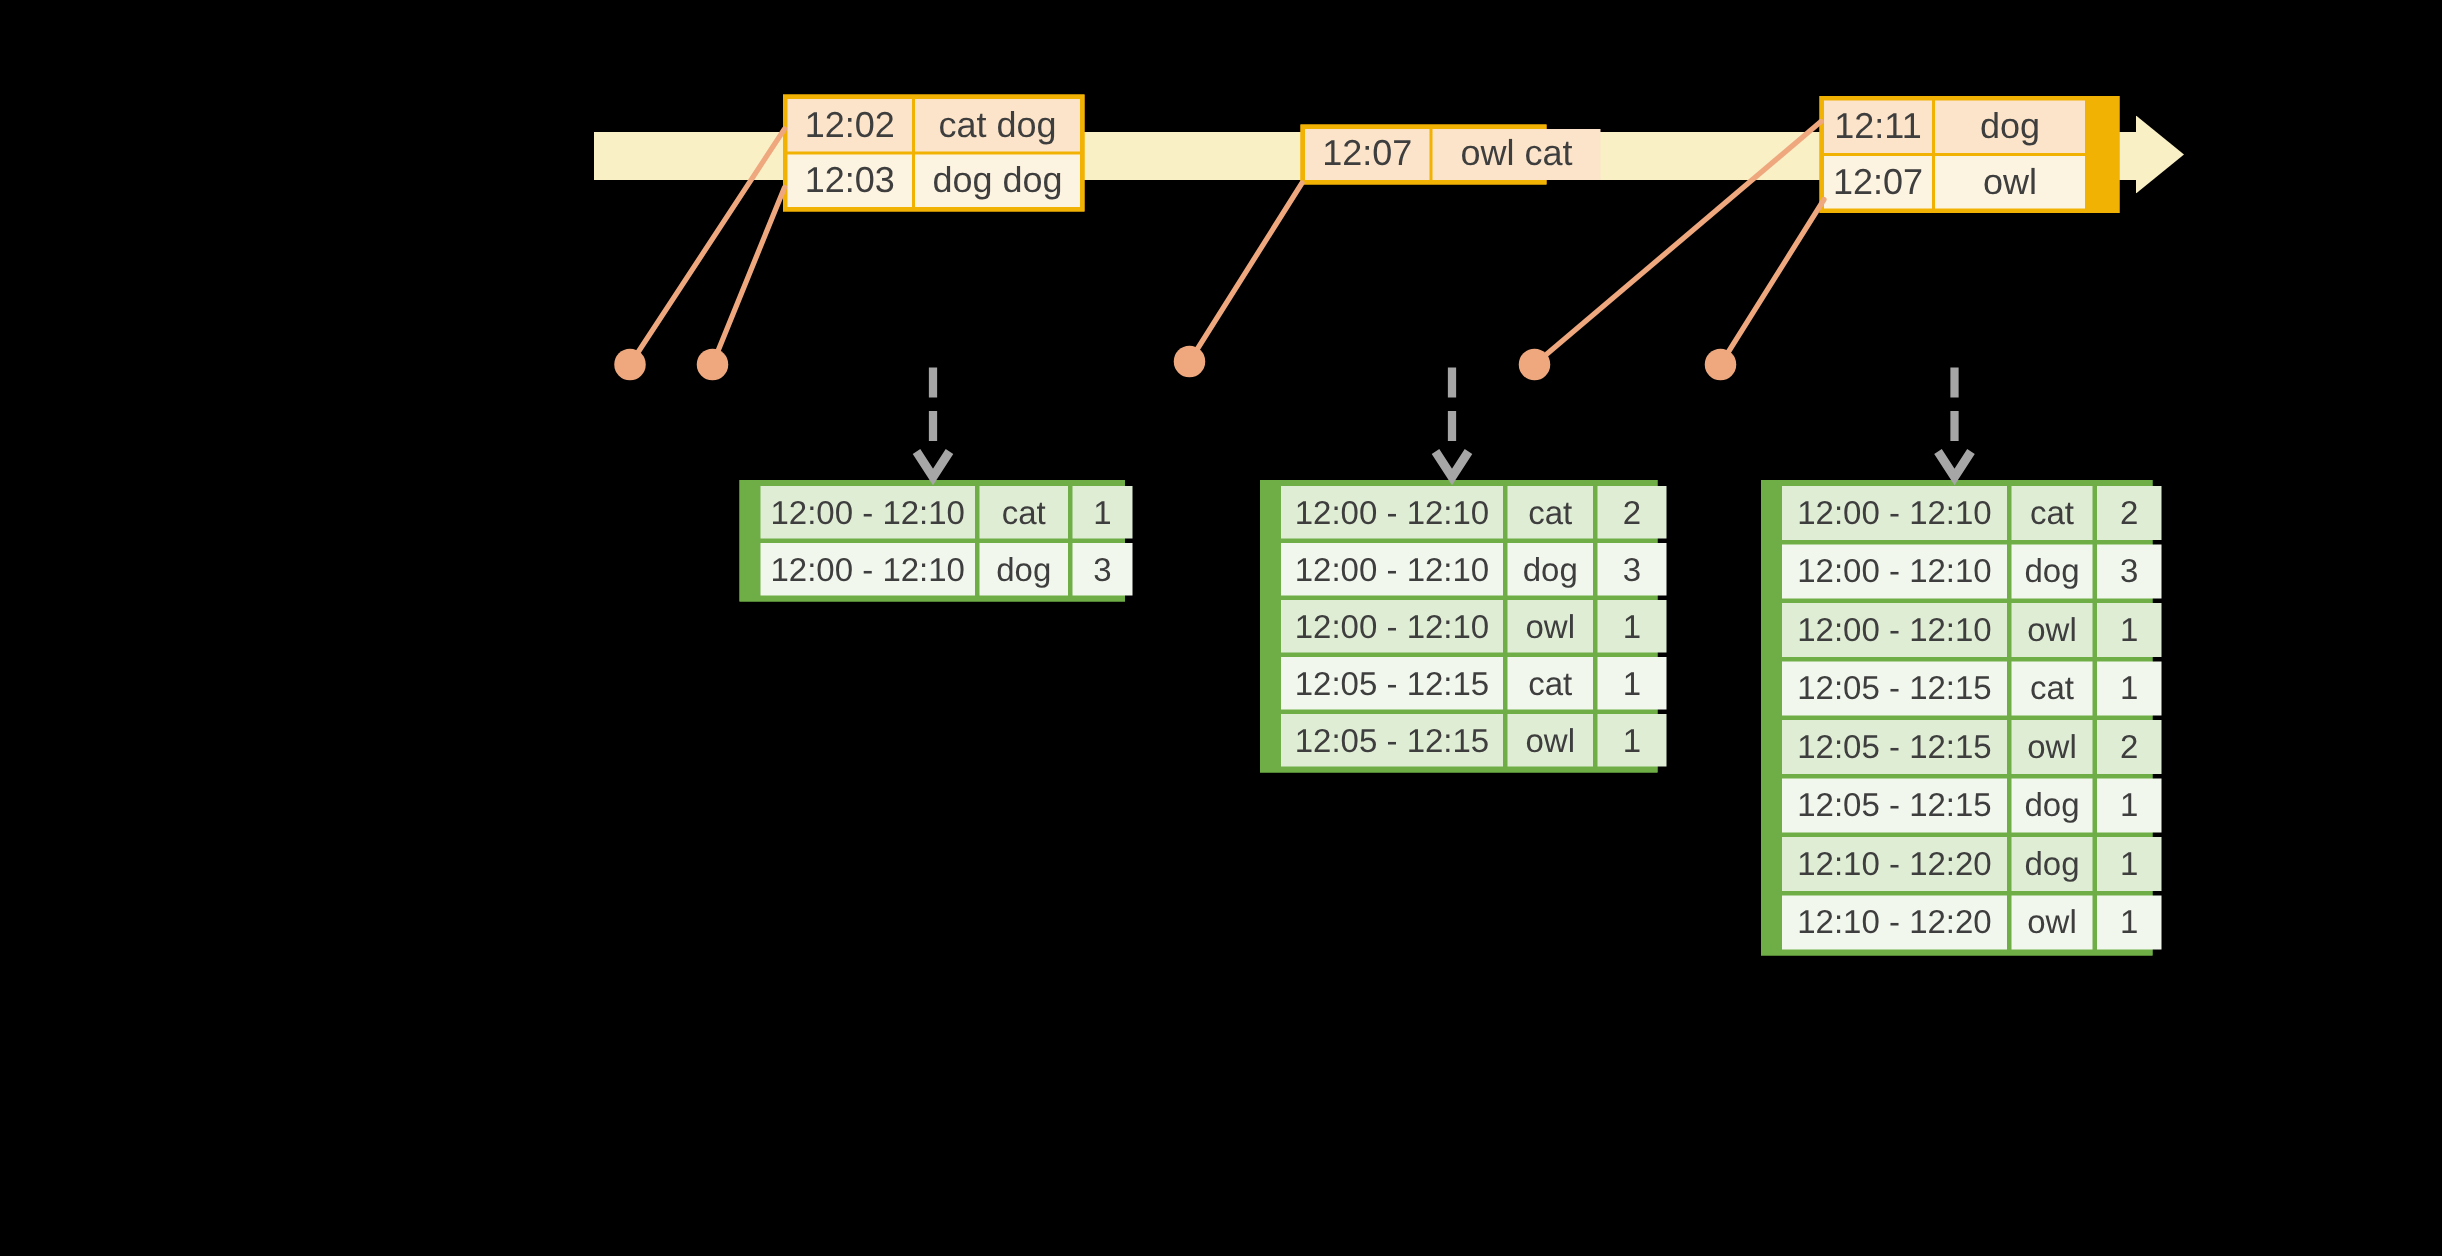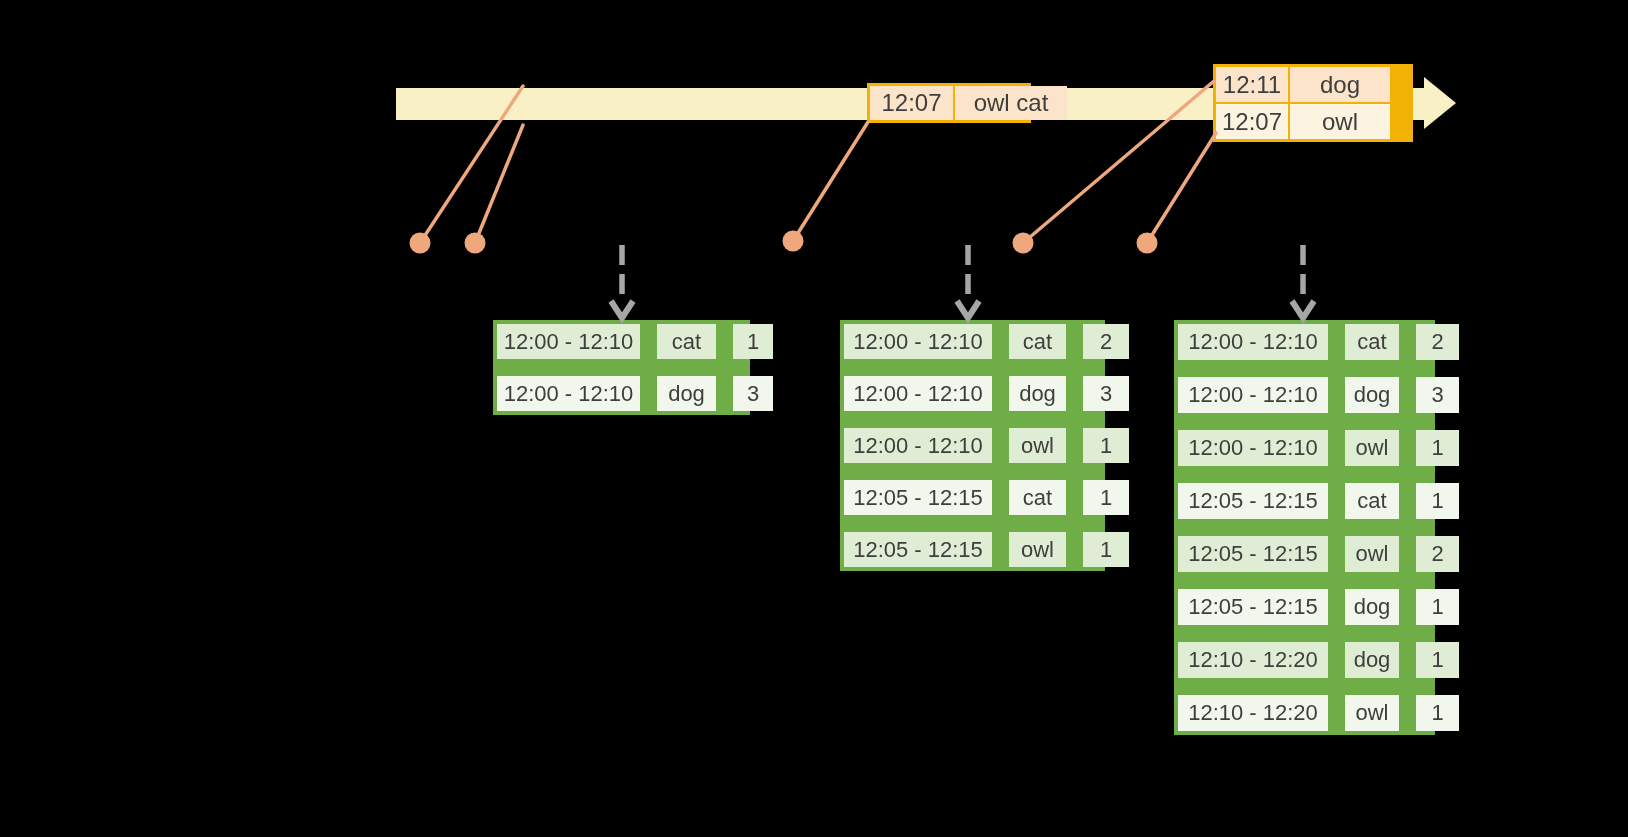--- a/index.html
+++ b/index.html
@@ -28,41 +28,47 @@
   
   .etable{border:3px solid var(--event-border); background:var(--event-border);
         gap:2px; font-size:24px;}
   .etable .cell.dark{background:var(--event-row-dark);}
   .etable .cell.light{background:var(--event-row-light);}
   .et-a{left:522px; top:63px;  width:201px; grid-template-columns:83px 110px; grid-auto-rows:35px;}
   .et-b{left:867px; top:83px;  width:164px; grid-template-columns:83px 112px; grid-auto-rows:34px;text-align:right;}
   .et-c{left:1213px; top:64px; width:200px; grid-template-columns:72px 100px; grid-auto-rows:35px;}
   
   .gtable{border:4px solid var(--result-border); background:var(--result-border);
-        gap:17px; font-size:22px;}
+        gap:3px; font-size:22px;padding-left:10px;}
   .gtable .cell.dark{background:var(--result-row-dark);}
   .gtable .cell.light{background:var(--result-row-light);}
   .rt-1{left:493px;  top:320px; width:257px; grid-template-columns:143px 59px 40px; grid-auto-rows:35px;}
   .rt-2{left:840px;  top:320px; width:265px; grid-template-columns:148px 57px 46px; grid-auto-rows:35px;}
   .rt-3{left:1174px; top:320px; width:261px; grid-template-columns:150px 54px 43px; grid-auto-rows:36px;}
   
   .overlay{position:absolute; left:0; top:0; width:1628px; height:837px; pointer-events:none;}
   .conn{stroke:var(--connector); stroke-width:3.5; stroke-linecap:round;}
   .dot{fill:var(--connector);}
   .trig{stroke:var(--trigger-arrow); stroke-width:5.5; stroke-dasharray:20 9;}
   .trig-head{stroke:var(--trigger-arrow); stroke-width:6; fill:none; stroke-linejoin:miter;}
 </style>
 </head>
 <body>
 
 <div class="canvas">
 
   <div class="band"></div>
   <div class="band-head"></div>
 
+  <div class="dtable etable et-a">
+      <div class="cell dark">12:02</div>
+      <div class="cell dark">cat dog</div>
+      <div class="cell light">12:03</div>
+      <div class="cell light">dog dog</div>
+    </div>
   <div class="dtable etable et-b">
       <div class="cell dark">12:07</div>
       <div class="cell dark">owl cat</div>
     </div>
   <div class="dtable etable et-c">
       <div class="cell dark">12:11</div>
       <div class="cell dark">dog</div>
       <div class="cell light">12:07</div>
       <div class="cell light">owl</div>
     </div>

